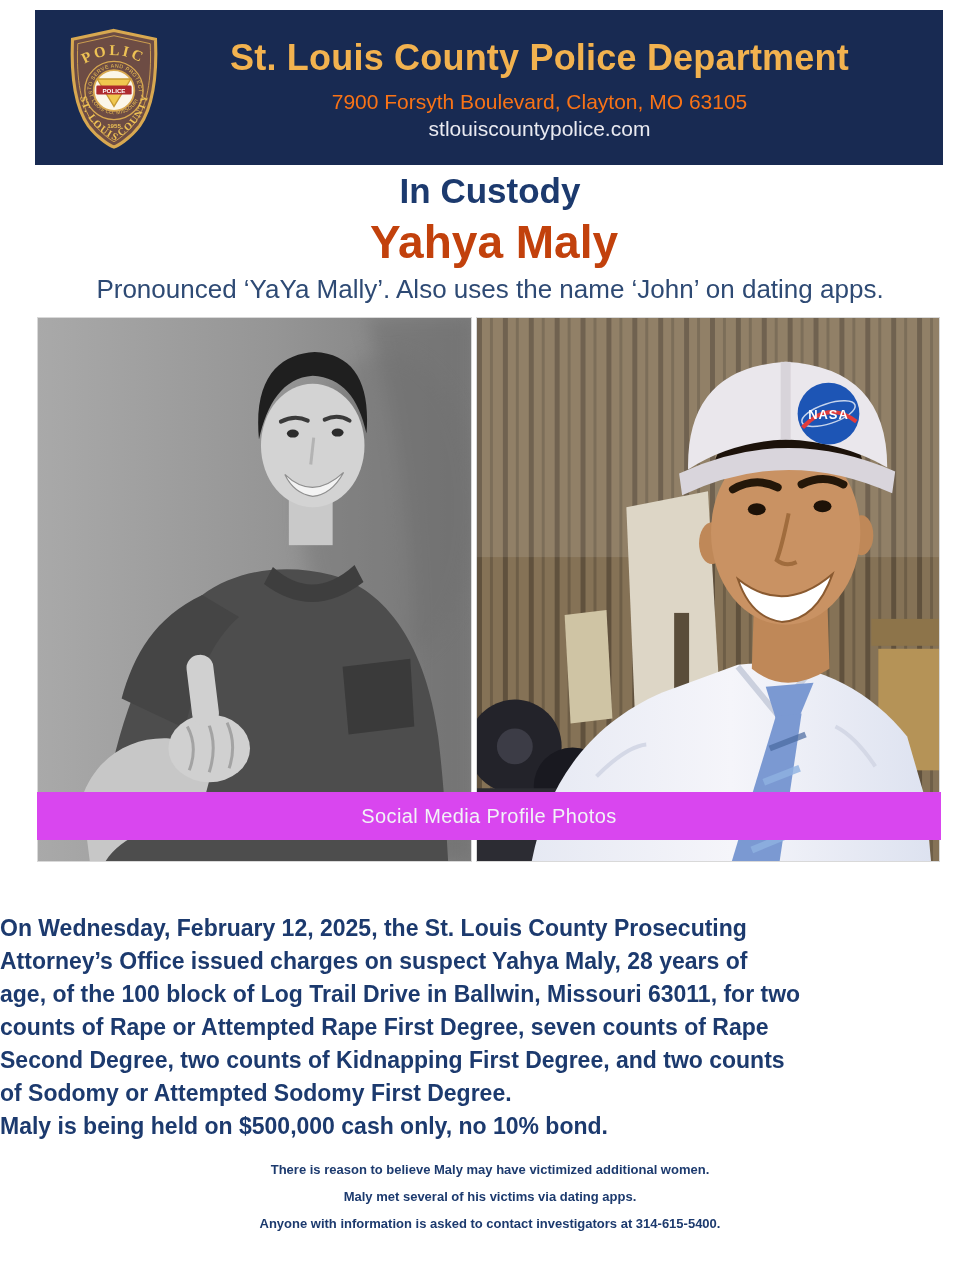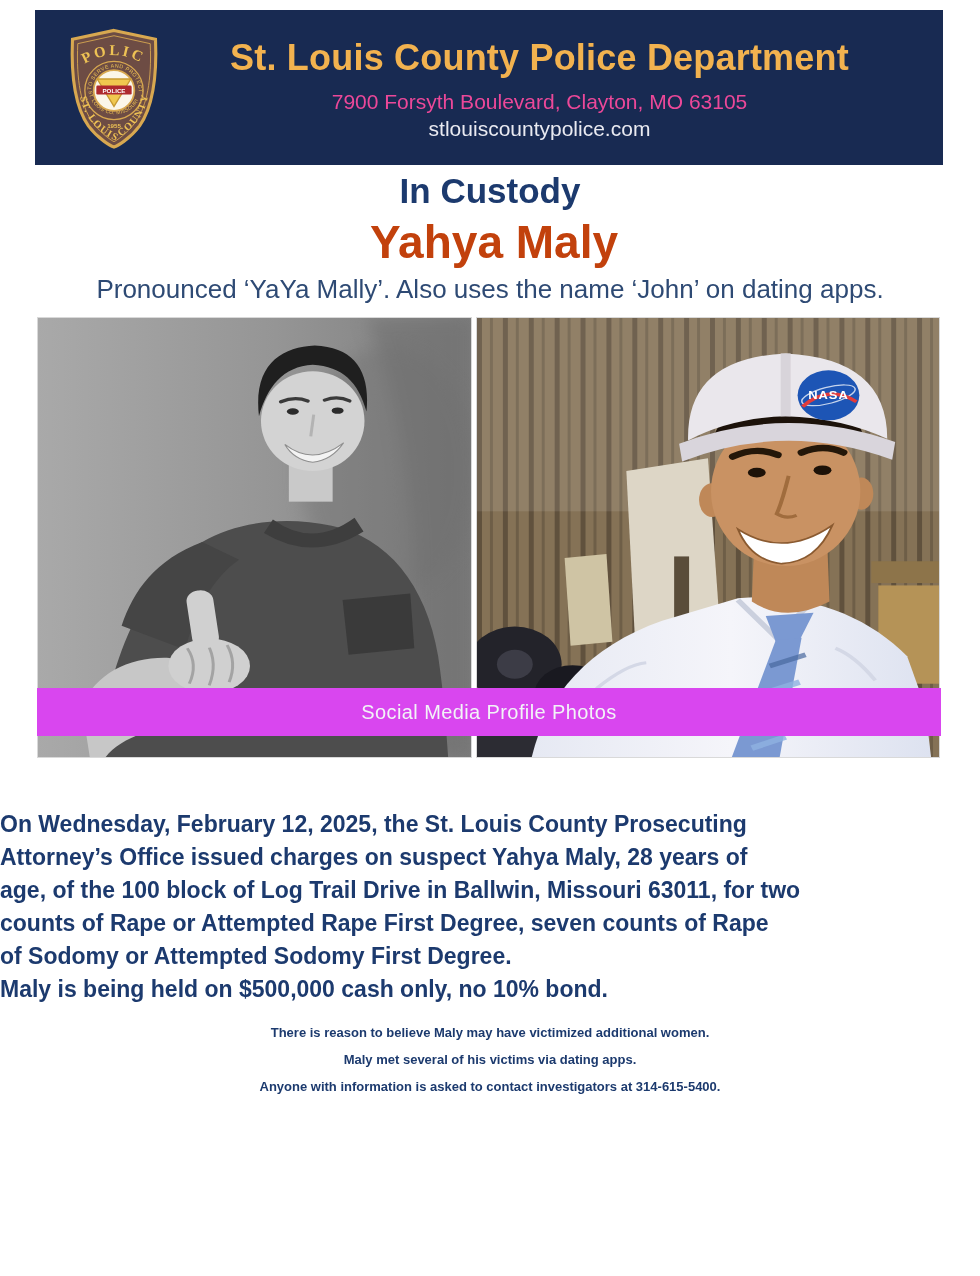--- a/index.html
+++ b/index.html
@@ -37,21 +37,21 @@
     font-size: 36px;
     font-weight: bold;
     letter-spacing: 0.2px;
     color: #f2b24f;
     line-height: 44px;
   }
   .banner-address {
     margin-top: 9px;
     font-size: 21px;
     line-height: 26px;
-    color: #ec4899;
+    color: #f97316;
   }
   .banner-site {
     font-size: 21px;
     line-height: 27px;
     color: #e9eaf1;
   }
 
   
   .headline { text-align: center; }
   .status-line {
@@ -69,21 +69,21 @@
   .pronounce-line {
     font-size: 26px;
     line-height: 36px;
     color: #2e4a74;
   }
 
   
   .photos {
     position: relative;
     margin: 10px 39px 0 37px;
-    height: 441px;
+    height: 545px;
     display: flex;
     gap: 4px;
   }
   .photo {
     height: 100%;
     overflow: hidden;
     border: 1px solid #d9d9d9;
     background: #888;
   }
   .photo-left { width: 435px; }
@@ -275,20 +275,21 @@
   <div class="caption-bar">
     <span class="caption-text">Social Media Profile Photos</span>
   </div>
 </section>
 
 <section class="charges">
   <div>On Wednesday, February 12, 2025, the St. Louis County Prosecuting</div>
   <div>Attorney’s Office issued charges on suspect Yahya Maly, 28 years of</div>
   <div>age, of the 100 block of Log Trail Drive in Ballwin, Missouri 63011, for two</div>
   <div>counts of Rape or Attempted Rape First Degree, seven counts of Rape</div>
+  <div>Second Degree, two counts of Kidnapping First Degree, and two counts</div>
   <div>of Sodomy or Attempted Sodomy First Degree.</div>
   <div>Maly is being held on $500,000 cash only, no 10% bond.</div>
 </section>
 
 <section class="notes">
   <div>There is reason to believe Maly may have victimized additional women.</div>
   <div>Maly met several of his victims via dating apps.</div>
   <div>Anyone with information is asked to contact investigators at 314-615-5400.</div>
 </section>
 

